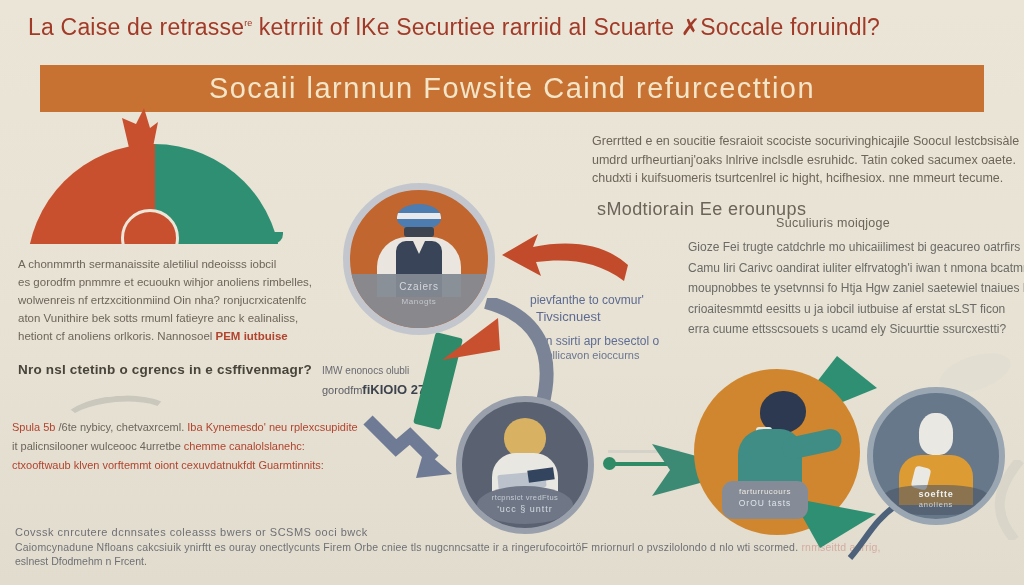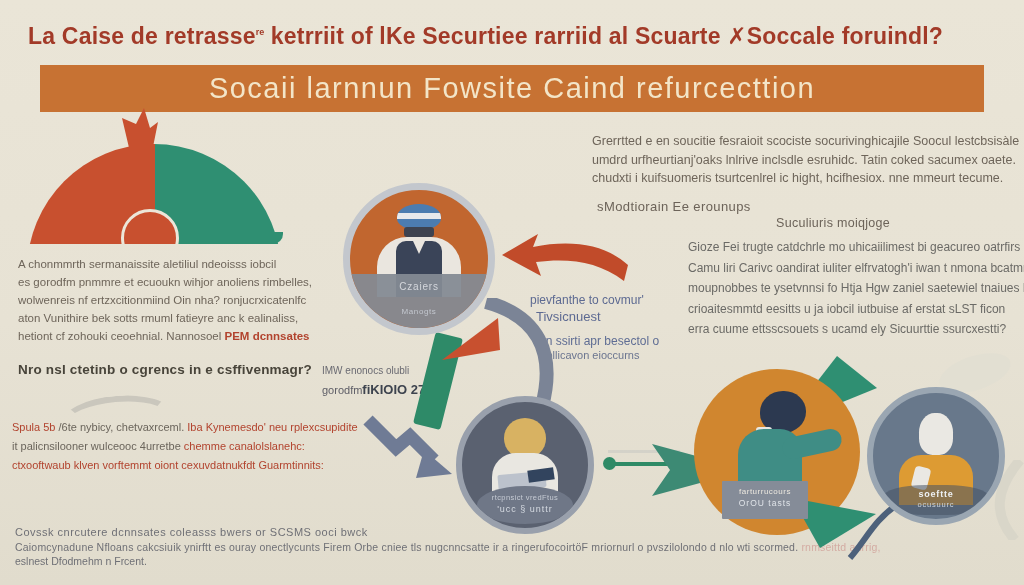--- a/index.html
+++ b/index.html
@@ -3,21 +3,21 @@
 <meta charset="utf-8">
 <style>
   html,body{margin:0;padding:0;background:#b0aca0;}
   .stage{
     position:relative;width:1024px;height:585px;overflow:hidden;
     background:linear-gradient(180deg,#eae5d7 0%,#e7e2d4 55%,#e1dccd 100%);
     font-family:"Liberation Sans","DejaVu Sans",sans-serif;
   }
   .abs{position:absolute;}
   
-  .title{left:28px;top:23px;width:960px;font-size:23px;color:#a23a28;letter-spacing:.2px;font-weight:700;}
+  .title{left:28px;top:14px;width:960px;font-size:23px;color:#a23a28;letter-spacing:.2px;font-weight:400;}
   .title sup{font-size:9px;letter-spacing:0;}
   .banner{left:40px;top:65px;width:944px;height:47px;background:#c77233;
           display:flex;align-items:center;justify-content:center;}
   .banner span{font-size:29px;font-weight:400;color:#f3e5c8;letter-spacing:1.5px;}
   
   .gauge{left:26px;top:106px;width:258px;height:138px;overflow:hidden;}
   .half-disc{position:absolute;left:1px;top:38px;width:254px;height:127px;
              border-radius:127px 127px 0 0;
              background:linear-gradient(90deg,#c8502f 0 50.5%,#2f8f72 50.5%);}
   .gauge-foot{position:absolute;left:171px;top:126px;width:86px;height:12px;background:#2f8f72;border-radius:0 0 10px 4px;}
@@ -43,36 +43,36 @@
   .c1{left:343px;top:183px;width:152px;height:152px;border-radius:50%;
       border:7px solid #c3c7cd;background:#c1662f;overflow:hidden;box-sizing:border-box;z-index:4;}
   .c1 .cap{position:absolute;left:47px;top:14px;width:44px;height:26px;background:#4c7cb0;border-radius:50% 50% 45% 45%;overflow:hidden;}
   .c1 .cap i{position:absolute;left:0;top:9px;width:44px;height:6px;background:#e8e9ec;}
   .c1 .shade{position:absolute;left:54px;top:37px;width:30px;height:10px;background:#3e4350;border-radius:3px;}
   .c1 .torso{position:absolute;left:27px;top:47px;width:84px;height:60px;background:#eae6df;border-radius:30px 30px 0 0;}
   .c1 .vest{position:absolute;left:46px;top:51px;width:46px;height:56px;background:#3a4458;border-radius:10px 10px 0 0;}
   .c1 .vnotch{position:absolute;left:63px;top:51px;width:12px;height:13px;background:#eae6df;clip-path:polygon(0 0,100% 0,50% 100%);}
   .c1 .band{position:absolute;left:0;top:84px;width:138px;height:54px;background:rgba(132,138,148,.94);text-align:center;}
   .c1 .band .l1{margin-top:7px;font-size:10px;letter-spacing:.8px;color:#d4d7dc;}
-  .c1 .band .l2{margin-top:15px;font-size:8px;letter-spacing:.6px;color:#c3c7cf;}
+  .c1 .band .l2{margin-top:5px;font-size:8px;letter-spacing:.6px;color:#c3c7cf;}
   .c2{left:456px;top:396px;width:138px;height:138px;border-radius:50%;
       border:6px solid #99a0ac;background:#5a6170;overflow:hidden;box-sizing:border-box;z-index:4;}
   .c2 .hair{position:absolute;left:42px;top:16px;width:42px;height:40px;background:#d8b262;border-radius:50% 50% 48% 48%;}
   .c2 .torso{position:absolute;left:30px;top:51px;width:66px;height:48px;background:#e9e7e1;border-radius:24px 24px 10px 10px;}
   .c2 .book{position:absolute;left:36px;top:71px;width:48px;height:16px;background:#bcc2cc;border-radius:2px;transform:rotate(-5deg);}
   .c2 .navy{position:absolute;left:66px;top:67px;width:26px;height:12px;background:#32445e;transform:rotate(-8deg);}
   .c2 .bubble{position:absolute;left:15px;top:84px;width:96px;height:38px;background:#6f7787;border-radius:50%;}
   .c2 .l1{position:absolute;left:0;top:91px;width:126px;text-align:center;font-size:7.5px;letter-spacing:.4px;color:#c6cbd4;}
   .c2 .l2{position:absolute;left:0;top:102px;width:126px;text-align:center;font-size:9px;letter-spacing:1px;color:#d6dbe2;}
   .c3{left:694px;top:369px;width:166px;height:166px;border-radius:50%;background:#d0862f;overflow:hidden;z-index:4;}
   .c3 .hair{position:absolute;left:66px;top:22px;width:46px;height:42px;background:#2c3950;border-radius:50% 48% 50% 46%;}
   .c3 .collar{position:absolute;left:62px;top:58px;width:16px;height:10px;background:#e9e7e2;border-radius:3px;}
   .c3 .body{position:absolute;left:44px;top:60px;width:64px;height:72px;background:#3f8d85;border-radius:26px 22px 0 0;}
   .c3 .arm{position:absolute;left:88px;top:64px;width:60px;height:22px;background:#3f8d85;border-radius:12px;transform:rotate(-12deg);}
-  .c3-label{left:722px;top:481px;width:86px;height:38px;background:#858c98;border-radius:1px;text-align:center;z-index:6;}
+  .c3-label{left:722px;top:481px;width:86px;height:38px;background:#858c98;border-radius:11px;text-align:center;z-index:6;}
   .c3-label .l1{margin-top:6px;font-size:8px;letter-spacing:.5px;color:#ece8df;}
   .c3-label .l2{margin-top:2px;font-size:8.5px;letter-spacing:1px;color:#dfe3e8;}
   .c4{left:867px;top:387px;width:138px;height:138px;border-radius:50%;
       border:6px solid #9aa6b2;background:#68788b;overflow:hidden;box-sizing:border-box;z-index:4;}
   .c4 .head{position:absolute;left:46px;top:20px;width:34px;height:42px;background:#eae8e3;border-radius:46% 46% 40% 40%;}
   .c4 .torso{position:absolute;left:26px;top:62px;width:74px;height:50px;background:#dd9b33;border-radius:22px 22px 0 0;}
   .c4 .hand{position:absolute;left:40px;top:74px;width:16px;height:22px;background:#eae8e3;border-radius:4px;transform:rotate(14deg);}
   .c4 .strip{position:absolute;left:10px;top:92px;width:106px;height:30px;background:rgba(70,82,100,.55);border-radius:40%;}
   .c4 .l1{position:absolute;left:0;top:96px;width:126px;text-align:center;font-size:9px;font-weight:bold;letter-spacing:.8px;color:#eef1f4;}
   .c4 .l2{position:absolute;left:0;top:107px;width:126px;text-align:center;font-size:7.5px;letter-spacing:.8px;color:#ccd4db;}
@@ -85,21 +85,21 @@
   .gecho{left:608px;top:450px;width:72px;height:3px;background:#c9c9c3;opacity:.6;z-index:2;}
   .swoosh1{left:938px;top:356px;width:74px;height:34px;background:#e2dfd2;border-radius:50%;transform:rotate(-18deg);z-index:2;}
   
   .notes-blue{color:#5d6a92;}
   .an1{left:530px;top:293px;font-size:12px;white-space:nowrap;}
   .an2{left:536px;top:309px;font-size:13px;white-space:nowrap;}
   .an3{left:533px;top:334px;font-size:12px;white-space:nowrap;color:#5f6d94;}
   .an4{left:541px;top:349px;font-size:11px;white-space:nowrap;color:#6b7590;}
   .rpara1{left:592px;top:132px;width:430px;font-size:12.5px;line-height:18.5px;color:#6e655a;}
   .rpara1 div{white-space:nowrap;}
-  .subh1{left:597px;top:199px;font-size:13px;color:#6c6359;letter-spacing:.4px;white-space:nowrap;}
+  .subh1{left:597px;top:199px;font-size:18px;color:#6c6359;letter-spacing:.4px;white-space:nowrap;}
   .subh2{left:776px;top:216px;font-size:12.5px;color:#6c6359;letter-spacing:.3px;white-space:nowrap;}
   .rpara2{left:688px;top:237px;width:336px;font-size:12px;line-height:20.5px;color:#6b6a66;}
   .rpara2 div{white-space:nowrap;}
   
   .f1{left:15px;top:526px;font-size:11px;color:#6f7076;letter-spacing:.5px;white-space:nowrap;}
   .f2{left:15px;top:541px;font-size:10.5px;color:#6f7076;letter-spacing:.2px;white-space:nowrap;}
   .f2 .faded{color:#cf9b94;opacity:.75;}
   .f3{left:15px;top:555px;font-size:10.5px;color:#6f7076;white-space:nowrap;}
 </style>
 </head>
@@ -122,21 +122,21 @@
     <div class="half-disc"></div>
     <div class="gauge-foot"></div>
     <div class="pivot"></div>
   </div>
 
   <div class="abs p-gray" style="left:18px;top:255px;">
     <div>A chonmmrth sermanaissite aletiliul ndeoisss iobcil</div>
     <div>es gorodfm pnmmre et ecuoukn wihjor anoliens rimbelles,</div>
     <div>wolwenreis nf ertzxcitionmiind Oin nha? ronjucrxicatenlfc</div>
     <div>aton Vunithire bek sotts rmuml fatieyre anc k ealinaliss,</div>
-    <div><span>hetiont cf zohouki ceoehnial. Nannosoel </span><span class="hl-red">PEM dcnnsates</span></div>
+    <div><span>hetiont cf anoliens orlkoris. Nannosoel </span><span class="hl-red">PEM iutbuise</span></div>
   </div>
 
   <div class="abs question">Nro nsl ctetinb o cgrencs in e csffivenmagr?</div>
 
   <div class="abs note27">
     <span class="n1">IMW enonocs olubli</span>
     <span class="n2"><span>gorodfm</span><b>fiKIOIO 27</b></span>
   </div>
 
   <div class="abs curve"></div>
@@ -221,21 +221,21 @@
     <div class="l1">farturrucours</div>
     <div class="l2">OrOU tasts</div>
   </div>
 
   <div class="abs c4">
     <div class="head"></div>
     <div class="torso"></div>
     <div class="hand"></div>
     <div class="strip"></div>
     <div class="l1">soeftte</div>
-    <div class="l2">ocusuurc</div>
+    <div class="l2">anoliens</div>
   </div>
   <svg class="abs svgdec" style="left:846px;top:502px;" width="56" height="60" viewBox="0 0 56 60">
     <path d="M52,2 C28,18 20,38 4,56" stroke="#4d617b" stroke-width="6" fill="none"></path>
   </svg>
 
   <div class="abs rpara1">
     <div>Grerrtted e en soucitie fesraioit scociste socurivinghicajile Soocul lestcbsisàle</div>
     <div>umdrd urfheurtianj'oaks lnlrive inclsdle esruhidc. Tatin coked sacumex oaete.</div>
     <div>chudxti i kuifsuomeris tsurtcenlrel ic hight, hcifhesiox. nne mmeurt tecume.</div>
   </div>

